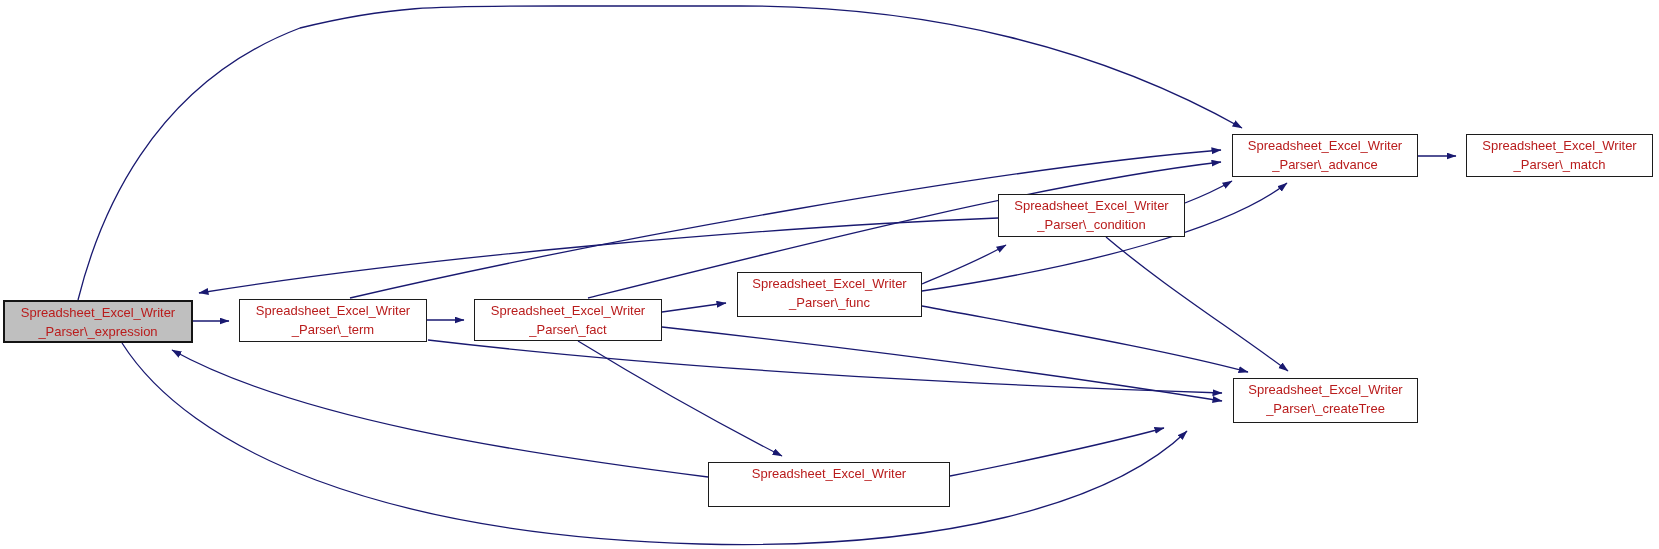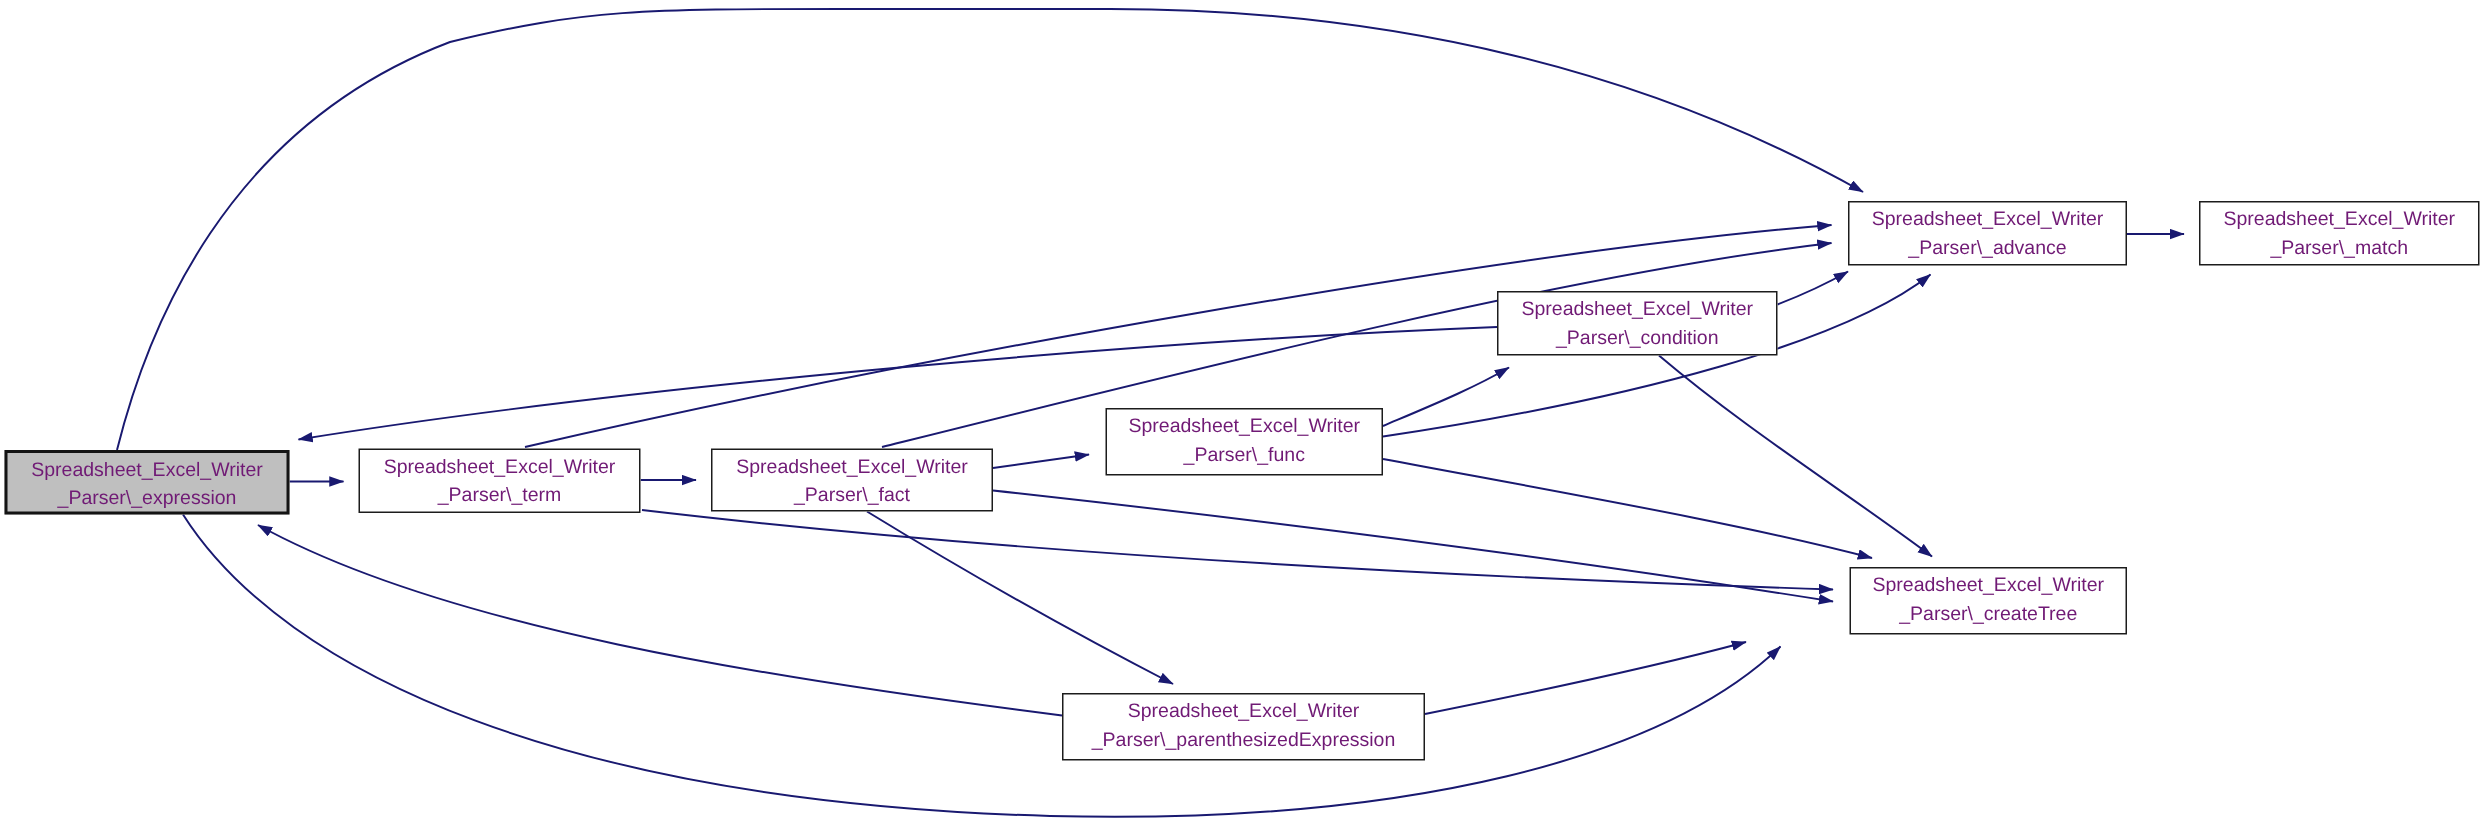--- a/index.html
+++ b/index.html
@@ -9,21 +9,21 @@
     background:#ffffff;
     font-family:"Liberation Sans","DejaVu Sans",sans-serif;
     overflow:hidden;
   }
   #edges{position:absolute;left:0;top:0;width:1659px;height:549px;}
   .node{
     position:absolute;
     box-sizing:border-box;
     background:#ffffff;
     border:1px solid #1c1c1c;
-    color:#701a75;
+    color:#b91c1c;
     font-size:13px;
     line-height:19px;
     text-align:center;
     padding-top:1px;
     white-space:nowrap;
     cursor:pointer;
   }
   .node.highlight{
     background:#bfbfbf;
     border:2px solid #141414;
@@ -99,16 +99,15 @@
     <span>_Parser\_match</span>
   </div>
 
   <div class="node" style="left:1233px;top:378px;width:185px;height:45px;">
     <span>Spreadsheet_Excel_Writer</span>
     <span>_Parser\_createTree</span>
   </div>
 
   <div class="node" style="left:708px;top:462px;width:242px;height:45px;">
     <span>Spreadsheet_Excel_Writer</span>
-    <span>_Parser\_parenthesizedExpression</span>
   </div>
 
 </div>
 
 </body></html>

